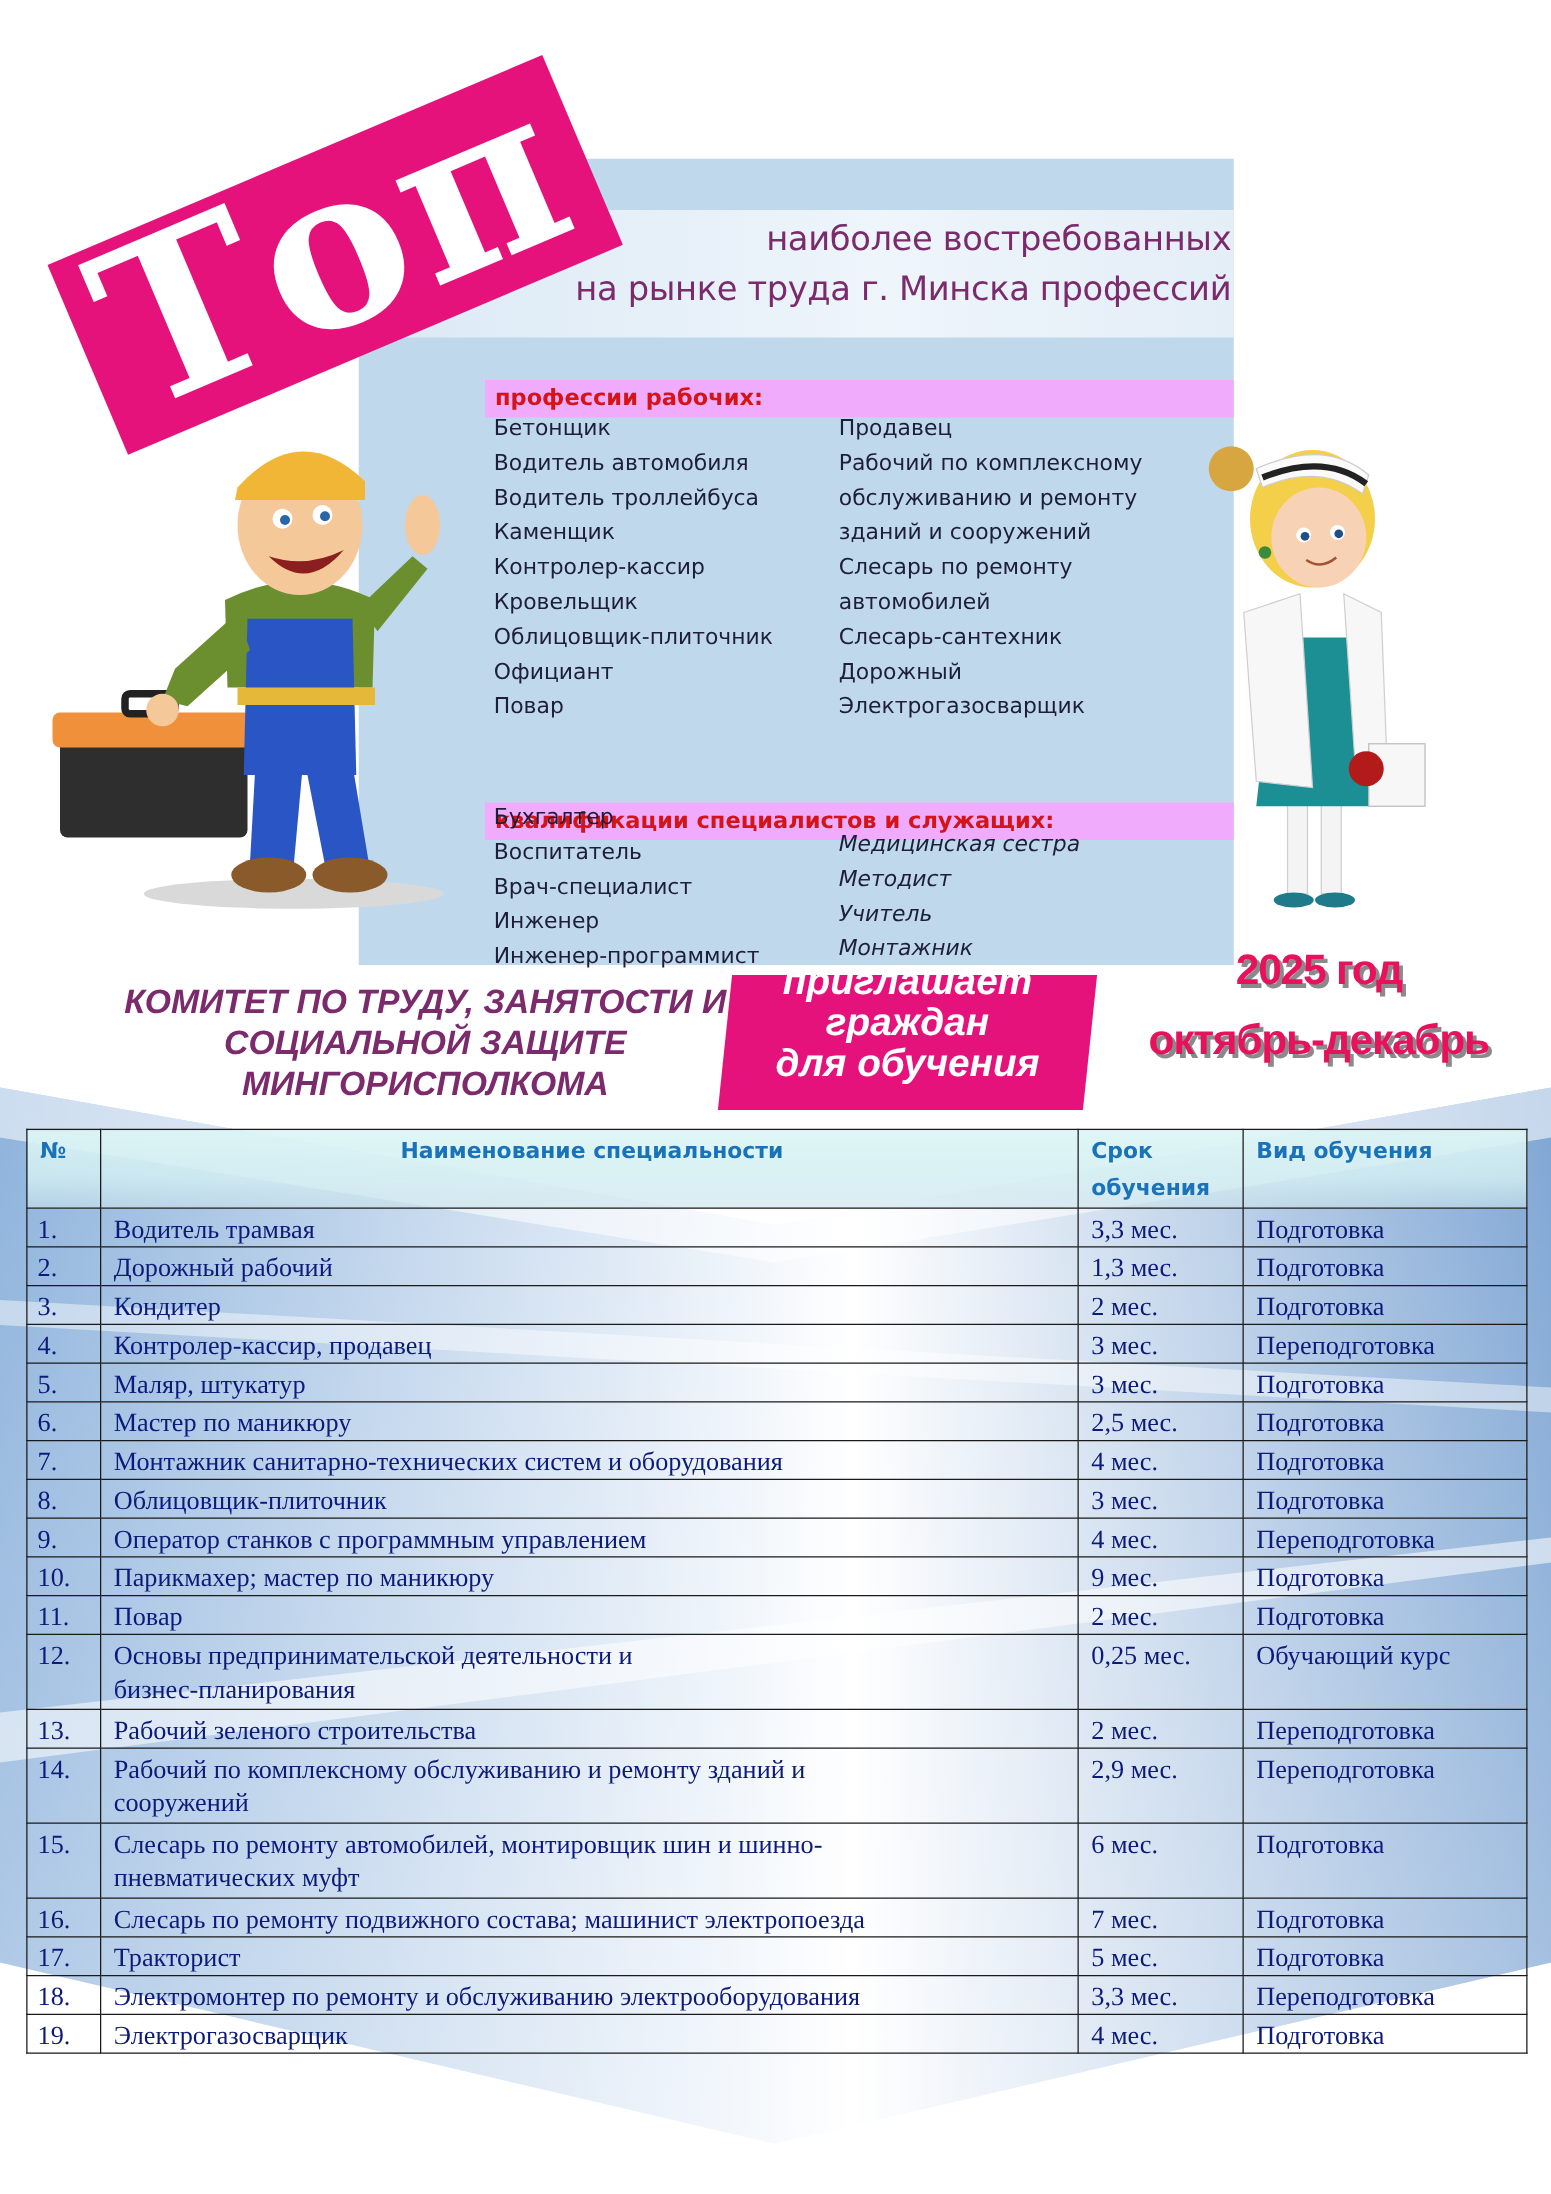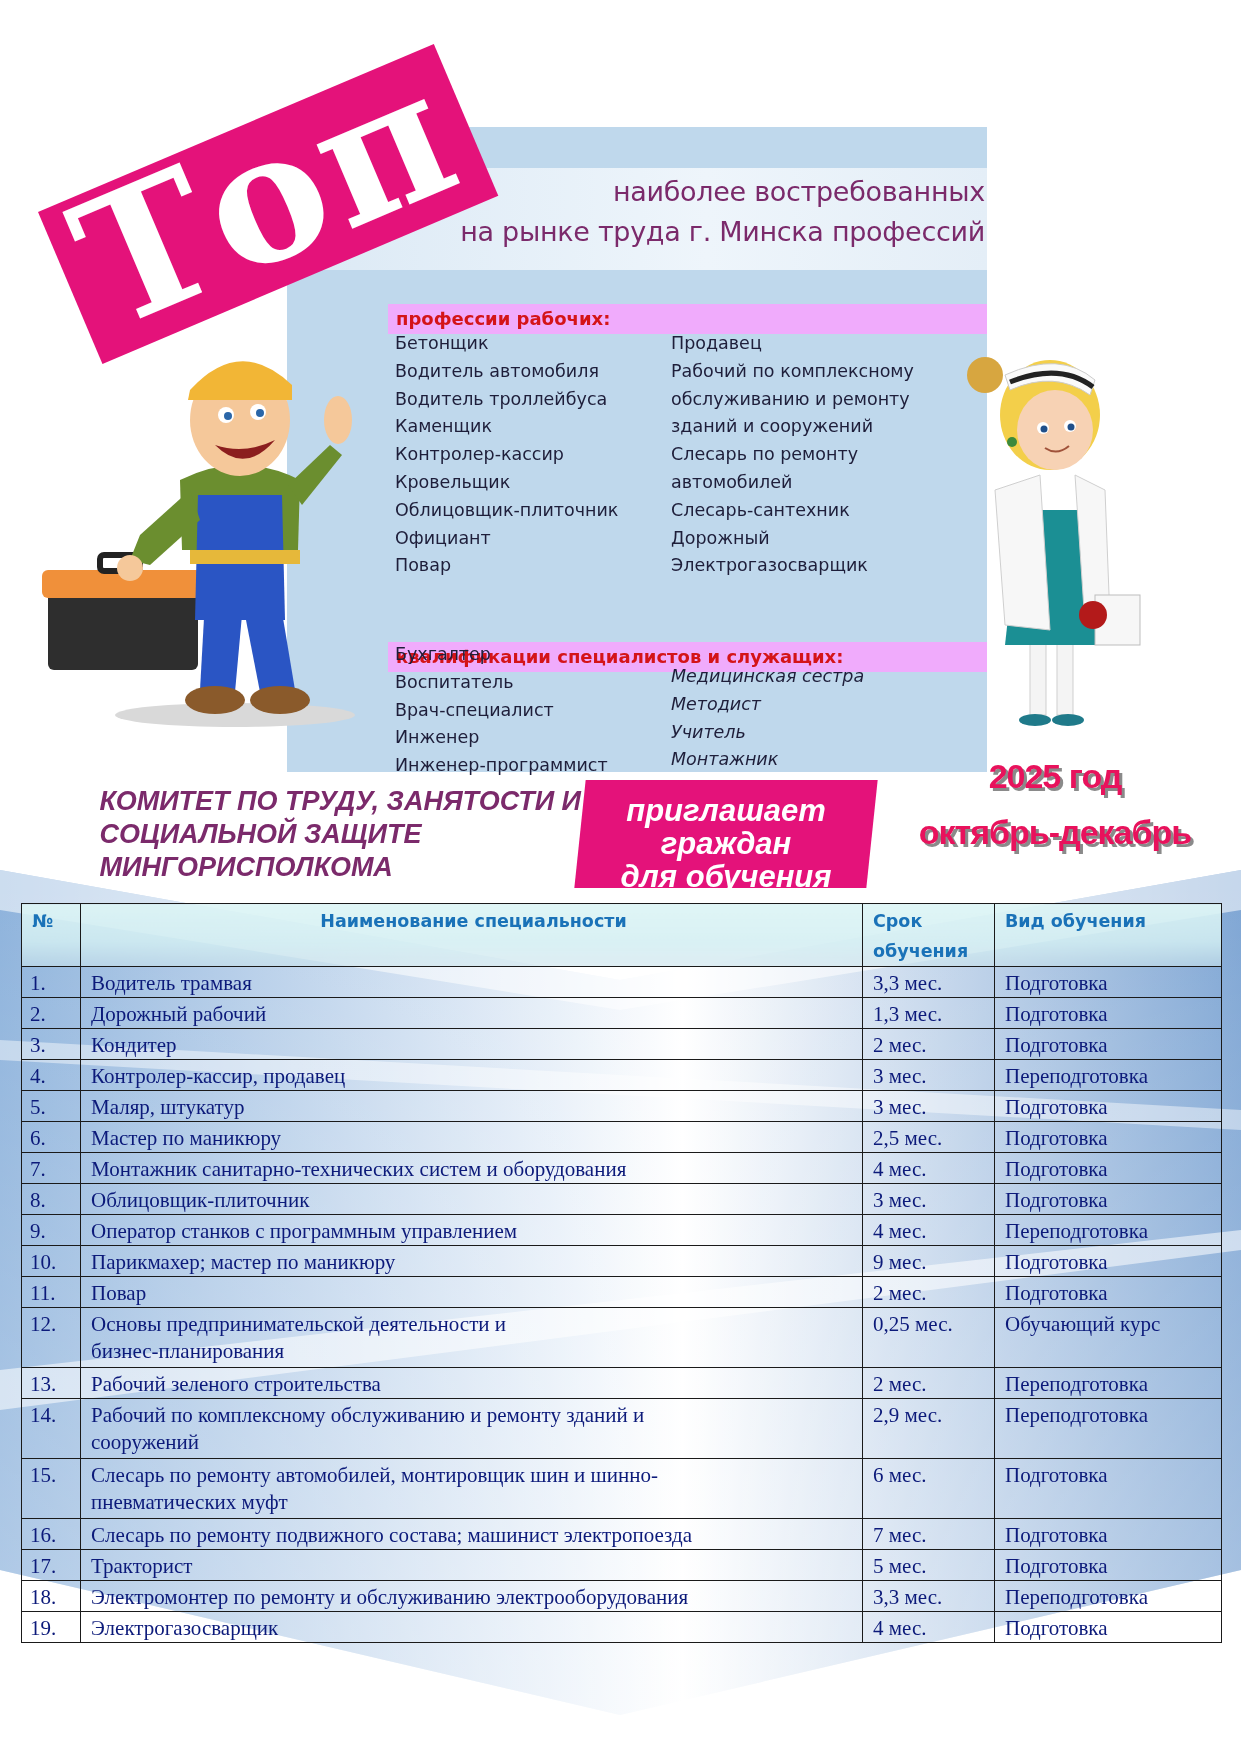--- a/index.html
+++ b/index.html
@@ -39,30 +39,30 @@
   .sec-specialists { top: 610px; width: 599px; }
 
   .list-col { position: absolute; font-family: "DejaVu Sans", sans-serif; font-size: 17.5px; color: #1e1e3a; }
   .list-col .li { height: 27.8px; line-height: 27.8px; white-space: nowrap; }
   .wl { left: 395px; top: 330px; }
   .wr { left: 671px; top: 330px; }
   .sl { left: 395px; top: 641px; }
   .sr { left: 671px; top: 663px; font-style: italic; }
 
   .committee {
-    position: absolute; right: 660px; top: 785px; text-align: left;
+    position: absolute; right: 660px; top: 785px; text-align: center;
     color: #7b2a6b; font-family: "Liberation Sans", sans-serif; font-style: italic;
     font-weight: bold; font-size: 27px; line-height: 33px;
   }
   .invite-box {
     position: absolute; left: 580px; top: 780px; width: 292px; height: 108px;
     background: #e4127a; transform: skewX(-6deg);
   }
   .invite-text {
-    position: absolute; left: 580px; top: 794px; width: 292px; text-align: center;
+    position: absolute; left: 580px; top: 768px; width: 292px; text-align: center;
     color: #fff; font-family: "Liberation Sans", sans-serif; font-style: italic;
     font-weight: bold; font-size: 31px; line-height: 33px;
   }
   .period {
     position: absolute; left: 890px; top: 748px; width: 330px; text-align: center;
     color: #e8125c; font-family: "Liberation Sans", sans-serif; font-weight: bold;
     font-size: 34px; line-height: 56px; letter-spacing: -1px;
     text-shadow: 3px 3px 0 #8a8a8a;
   }
 

